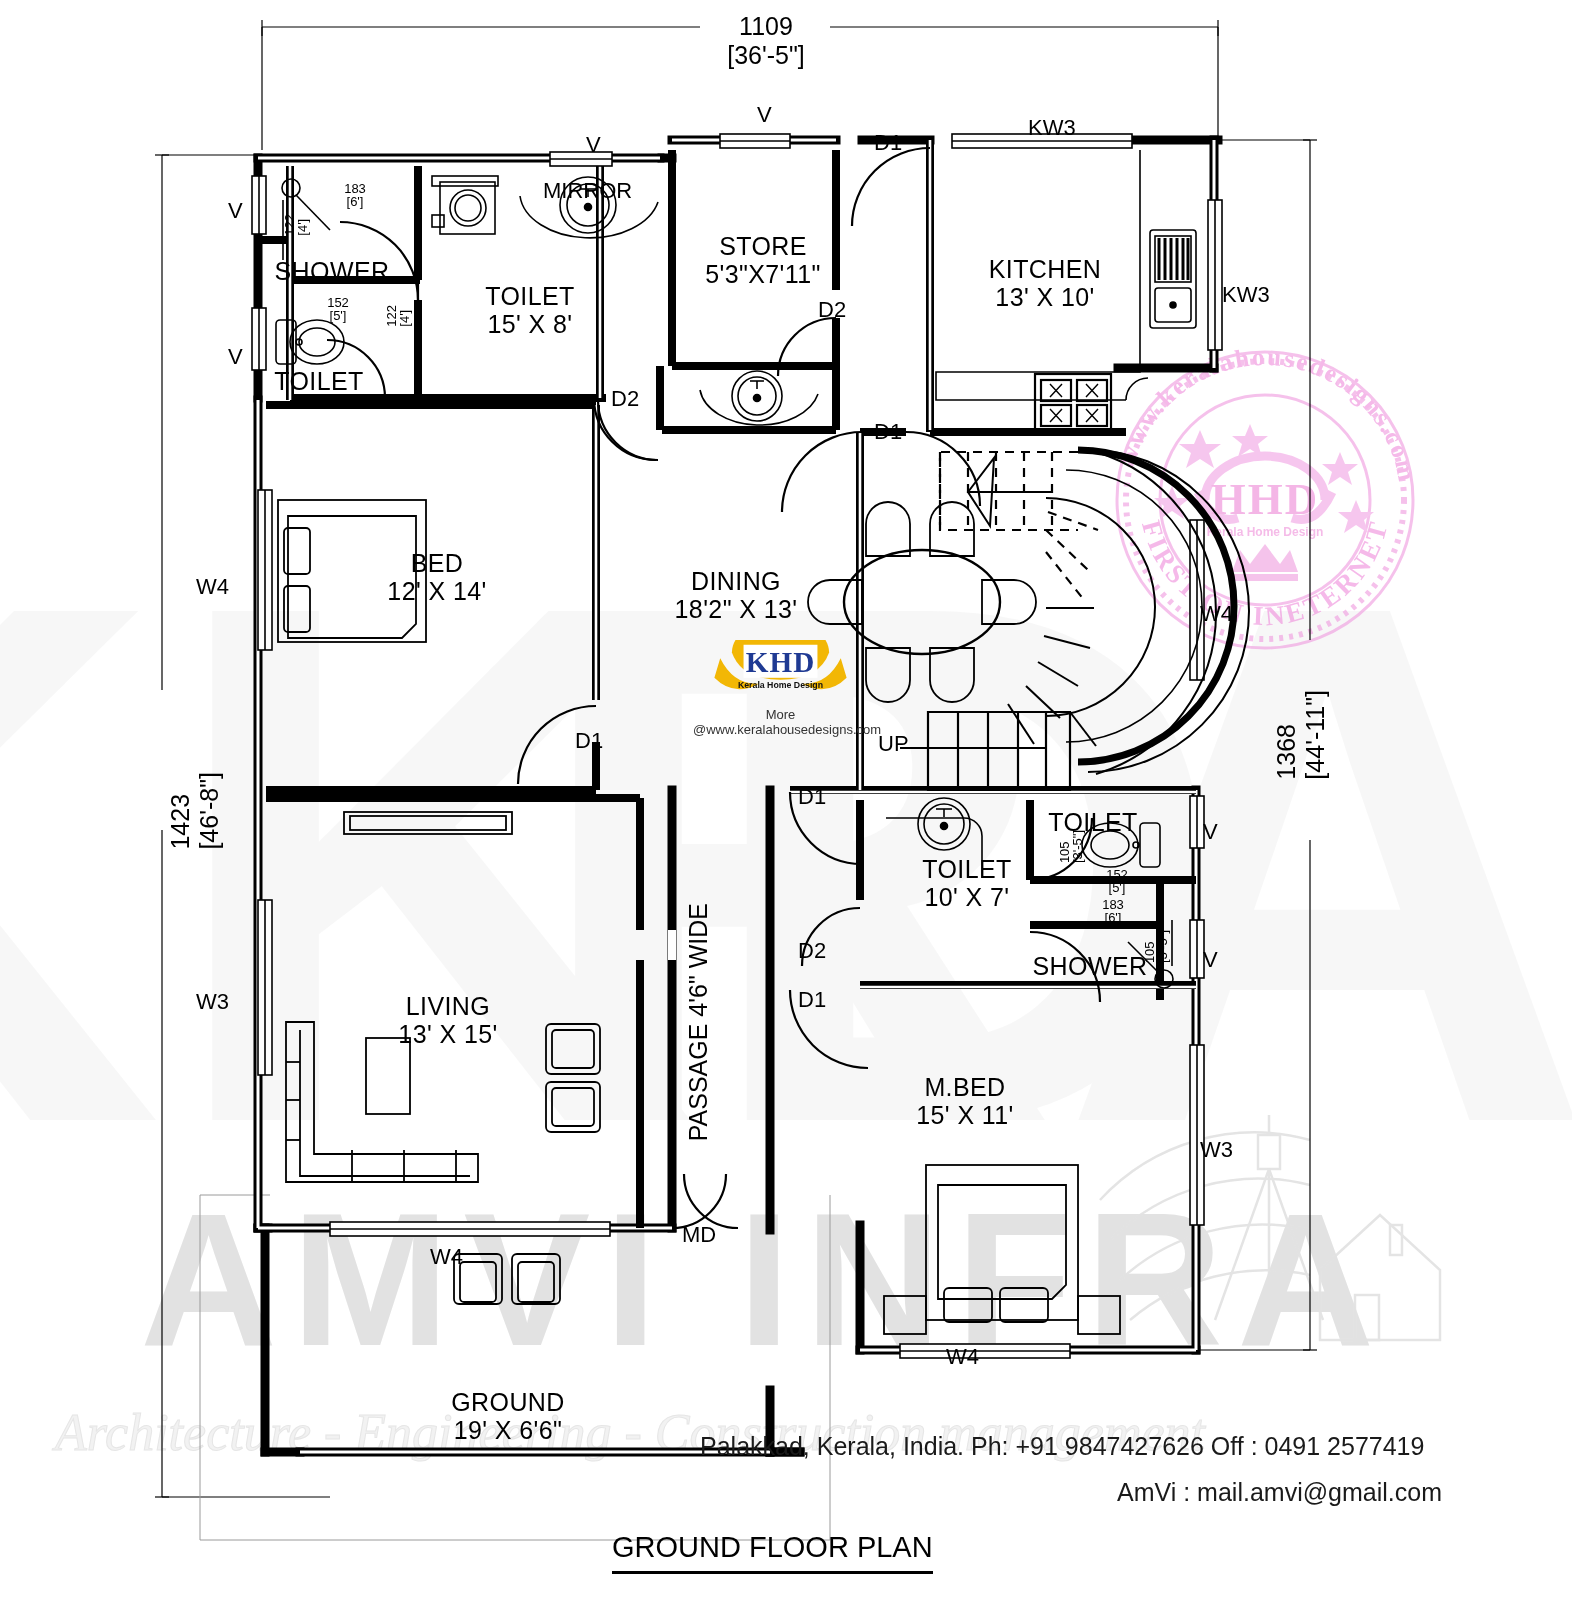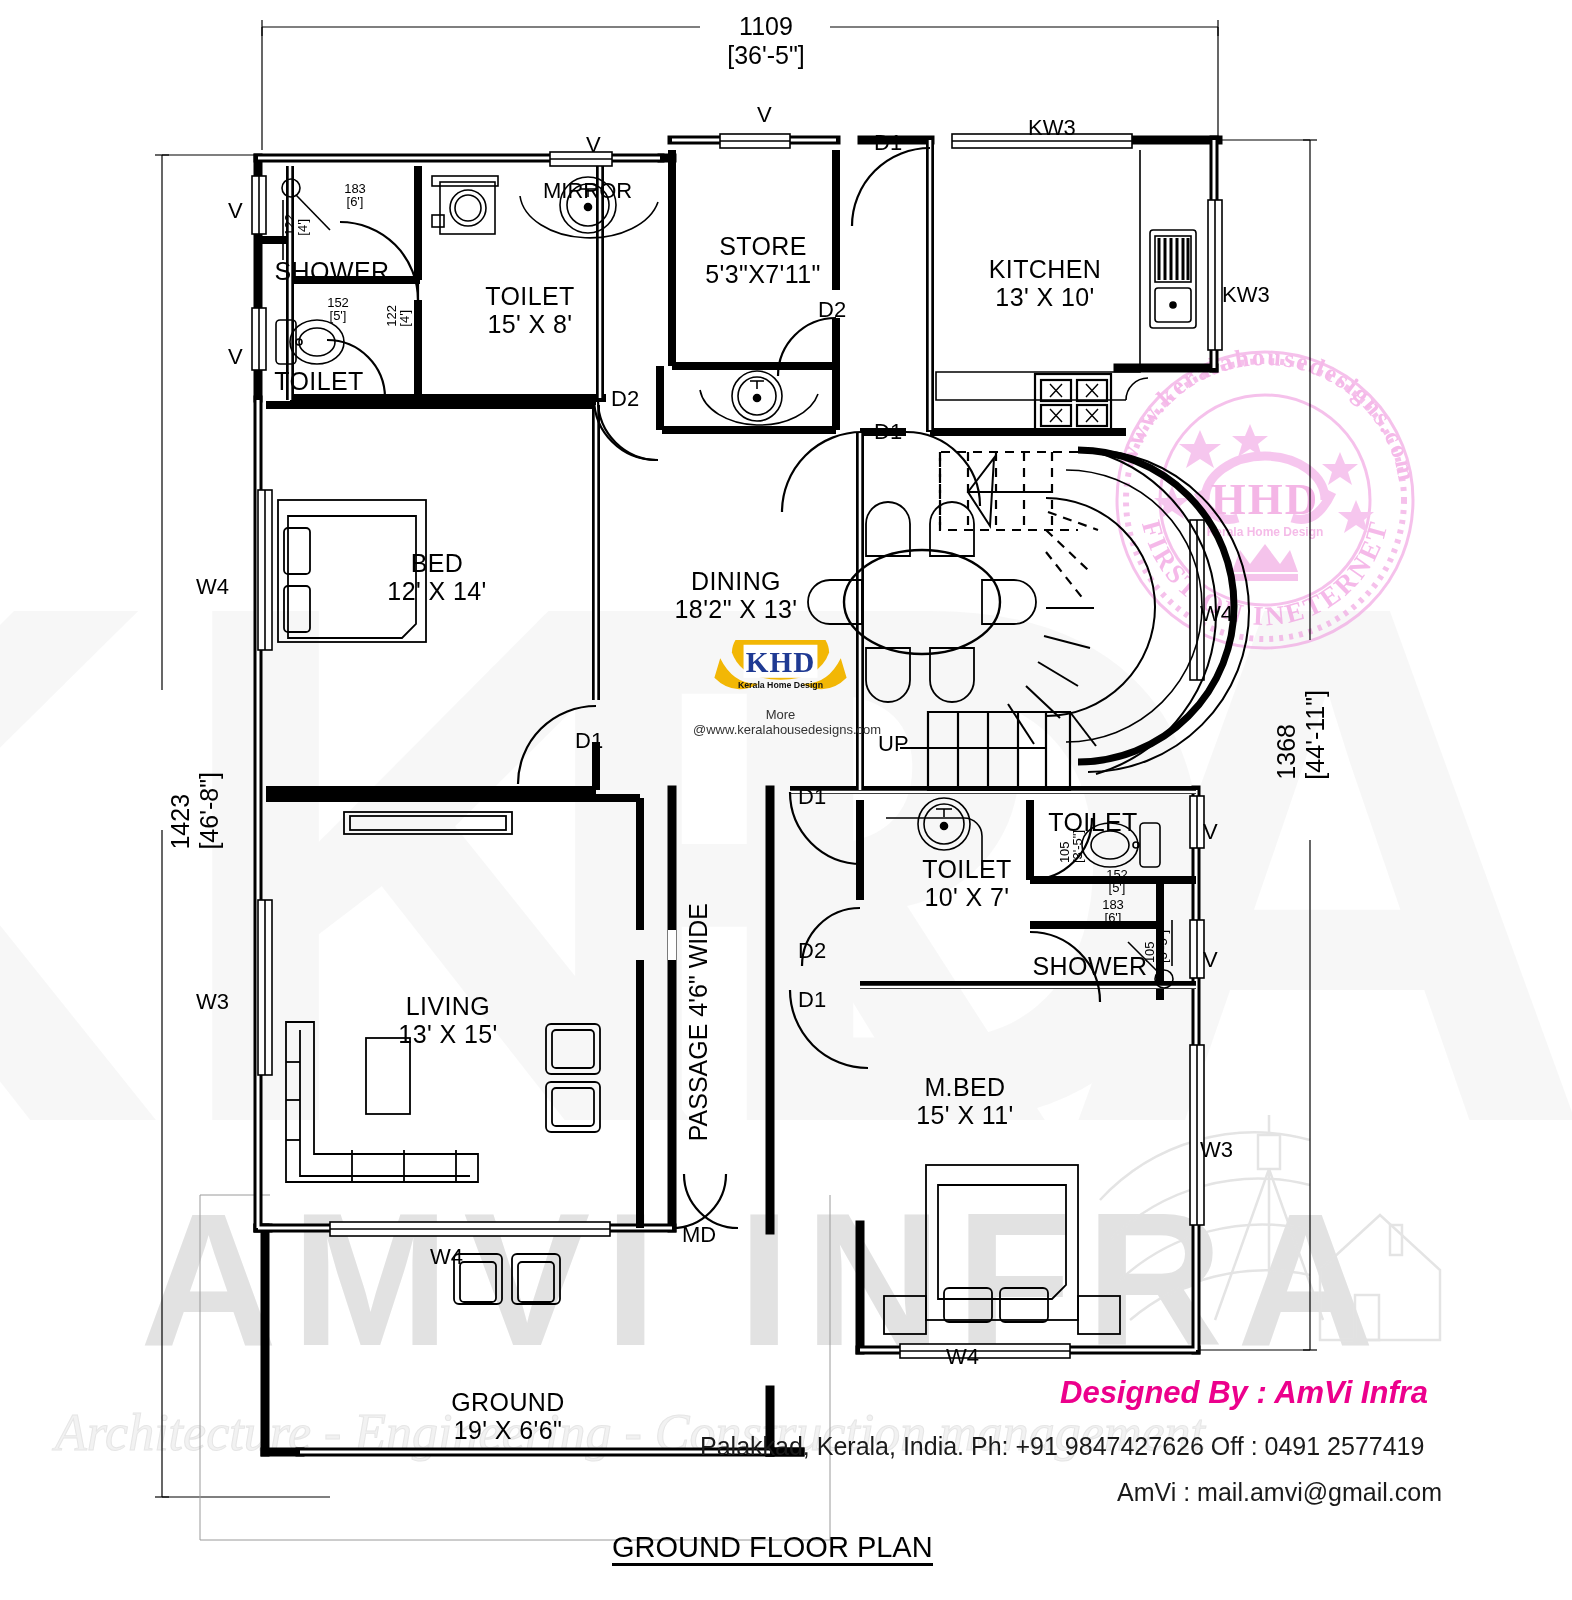--- a/index.html
+++ b/index.html
@@ -36,21 +36,21 @@
   .micro-v   { font-size: 13px; writing-mode: vertical-rl; transform: rotate(180deg); line-height:1.0; }
   .dimtxt    { font-size: 25px; text-align:center; transform: translateX(-50%); line-height:1.15; }
   .dimtxt-v  { font-size: 25px; writing-mode: vertical-rl; transform: rotate(180deg); line-height:1.15; }
   .vert      { writing-mode: vertical-rl; transform: rotate(180deg); }
 
   #title {
     position: absolute;
     left: 612px; top: 1531px;
     font-size: 29px;
     border-bottom: 3px solid #000;
-    padding-bottom: 0;
+    padding-bottom: 8px;
     color:#000;
   }
   .credit { position:absolute; color:#1a1a1a; font-family:"Liberation Sans", sans-serif; }
   #designed-by {
     left: 1060px; top: 1375px;
     font-size: 31px; font-weight: bold; font-style: italic;
     color: #ec008c;
   }
   #cred-line1 { left: 700px; top: 1432px; font-size: 25px; }
   #cred-line2 { left: 1117px; top: 1478px; font-size: 25px; }
@@ -681,18 +681,17 @@
         <path d="M152 18 q-14 28 -40 26 q26 14 46 -6 z" fill="#f2b705"></path>
         <rect x="52" y="4" width="76" height="34" fill="#ffffff"></rect>
         <text x="90" y="32" text-anchor="middle" font-family="Liberation Serif, serif" font-size="30" font-weight="bold" fill="#1f3a93" letter-spacing="1">KHD</text>
         <text x="90" y="48" text-anchor="middle" font-family="Liberation Sans, sans-serif" font-size="9" font-weight="bold" fill="#111">Kerala Home Design</text>
       </svg>
       <div class="kw">More @www.keralahousedesigns.com</div>
     </div>
 
     <div id="title" class="lbl">GROUND FLOOR PLAN</div>
 
-    <div class="credit" id="designed-by">Designed By : AmVi Infra</div>
     <div class="credit" id="cred-line1">Palakkad, Kerala, India. Ph: +91 9847427626 Off : 0491 2577419</div>
     <div class="credit" id="cred-line2">AmVi : mail.amvi@gmail.com</div>
   </div>
 
 </div>
 
 </body></html>

